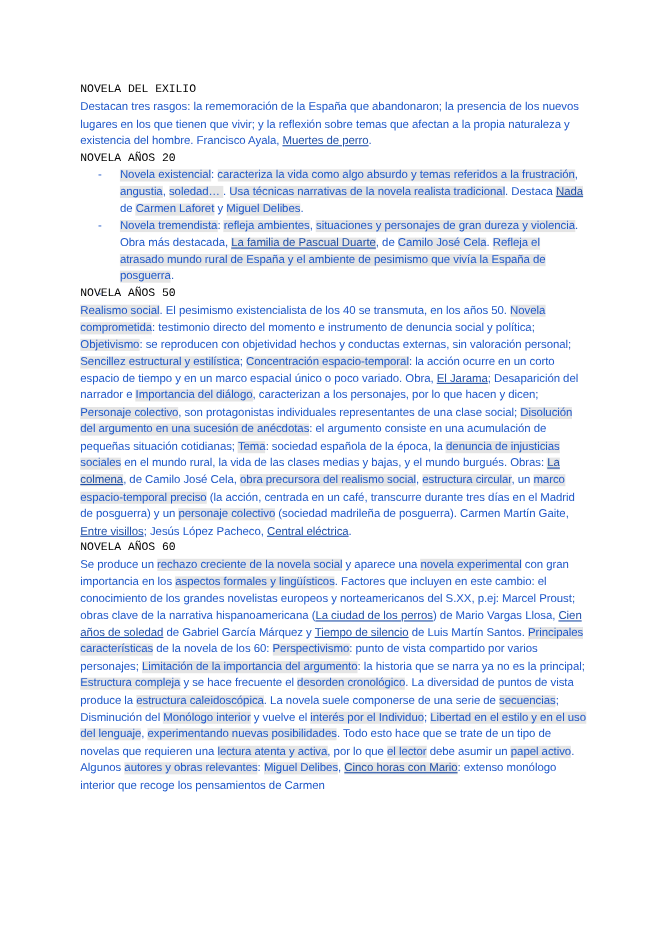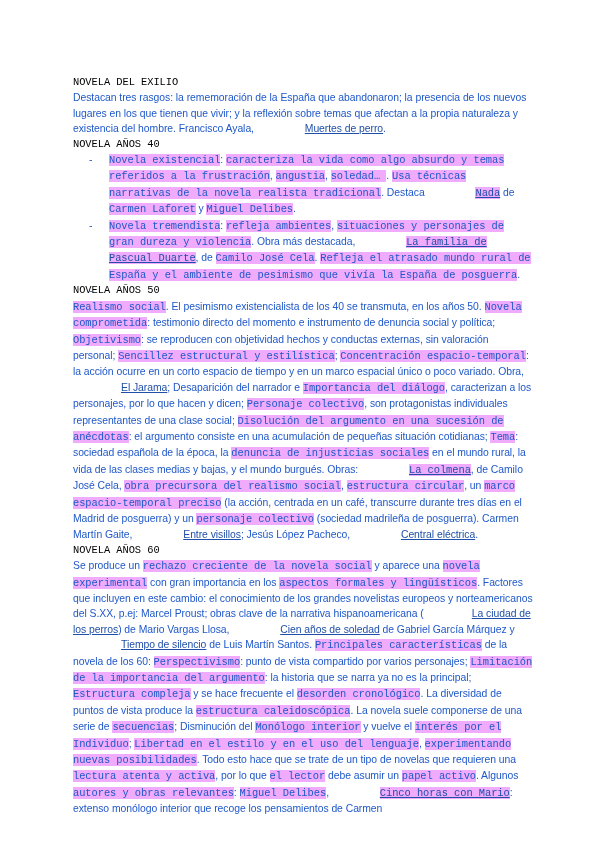--- a/index.html
+++ b/index.html
@@ -44,38 +44,36 @@
       position: relative;
       padding-left: 36px;
     }
     .list li .dash {
       position: absolute;
       left: 16px;
       top: 0;
       color: #1f58c9;
     }
     .hl {
-      background: #f0abfc;
-      font-family: Liberation Mono, monospace;
+      background: #e5e5e5;
     }
     .u {
       text-decoration: underline;
       color: #1f4fa8;
-      margin-left: 48px;
     }
   </style>
 </head>
 <body>
 
 <div class="page">
 
   <div class="heading">NOVELA DEL EXILIO</div>
   <p class="para"><span>Destacan tres rasgos: la rememoración de la España que abandonaron; la presencia de los nuevos lugares en los que tienen que vivir; y la reflexión sobre temas que afectan a la propia naturaleza y existencia del hombre. Francisco Ayala, </span><span class="u">Muertes de perro</span><span>.</span></p>
 
-  <div class="heading">NOVELA AÑOS 40</div>
+  <div class="heading">NOVELA AÑOS 20</div>
   <ul class="list">
     <li>
       <span class="dash">-</span>
       <span><span class="hl">Novela existencial</span><span>: </span><span class="hl">caracteriza la vida como algo absurdo y temas referidos a la frustración</span><span>, </span><span class="hl">angustia</span><span>, </span><span class="hl">soledad… </span><span> . </span><span class="hl">Usa técnicas narrativas de la novela realista tradicional</span><span>. Destaca </span><span class="hl u">Nada</span><span> de </span><span class="hl">Carmen Laforet</span><span> y </span><span class="hl">Miguel Delibes</span><span>.</span></span>
     </li>
     <li>
       <span class="dash">-</span>
       <span><span class="hl">Novela tremendista</span><span>: </span><span class="hl">refleja ambientes</span><span>, </span><span class="hl">situaciones y personajes de gran dureza y violencia</span><span>. Obra más destacada, </span><span class="hl u">La familia de Pascual Duarte</span><span>, de </span><span class="hl">Camilo José Cela</span><span>. </span><span class="hl">Refleja el atrasado mundo rural de España y el ambiente de pesimismo que vivía la España de posguerra</span><span>.</span></span>
     </li>
     <li>

